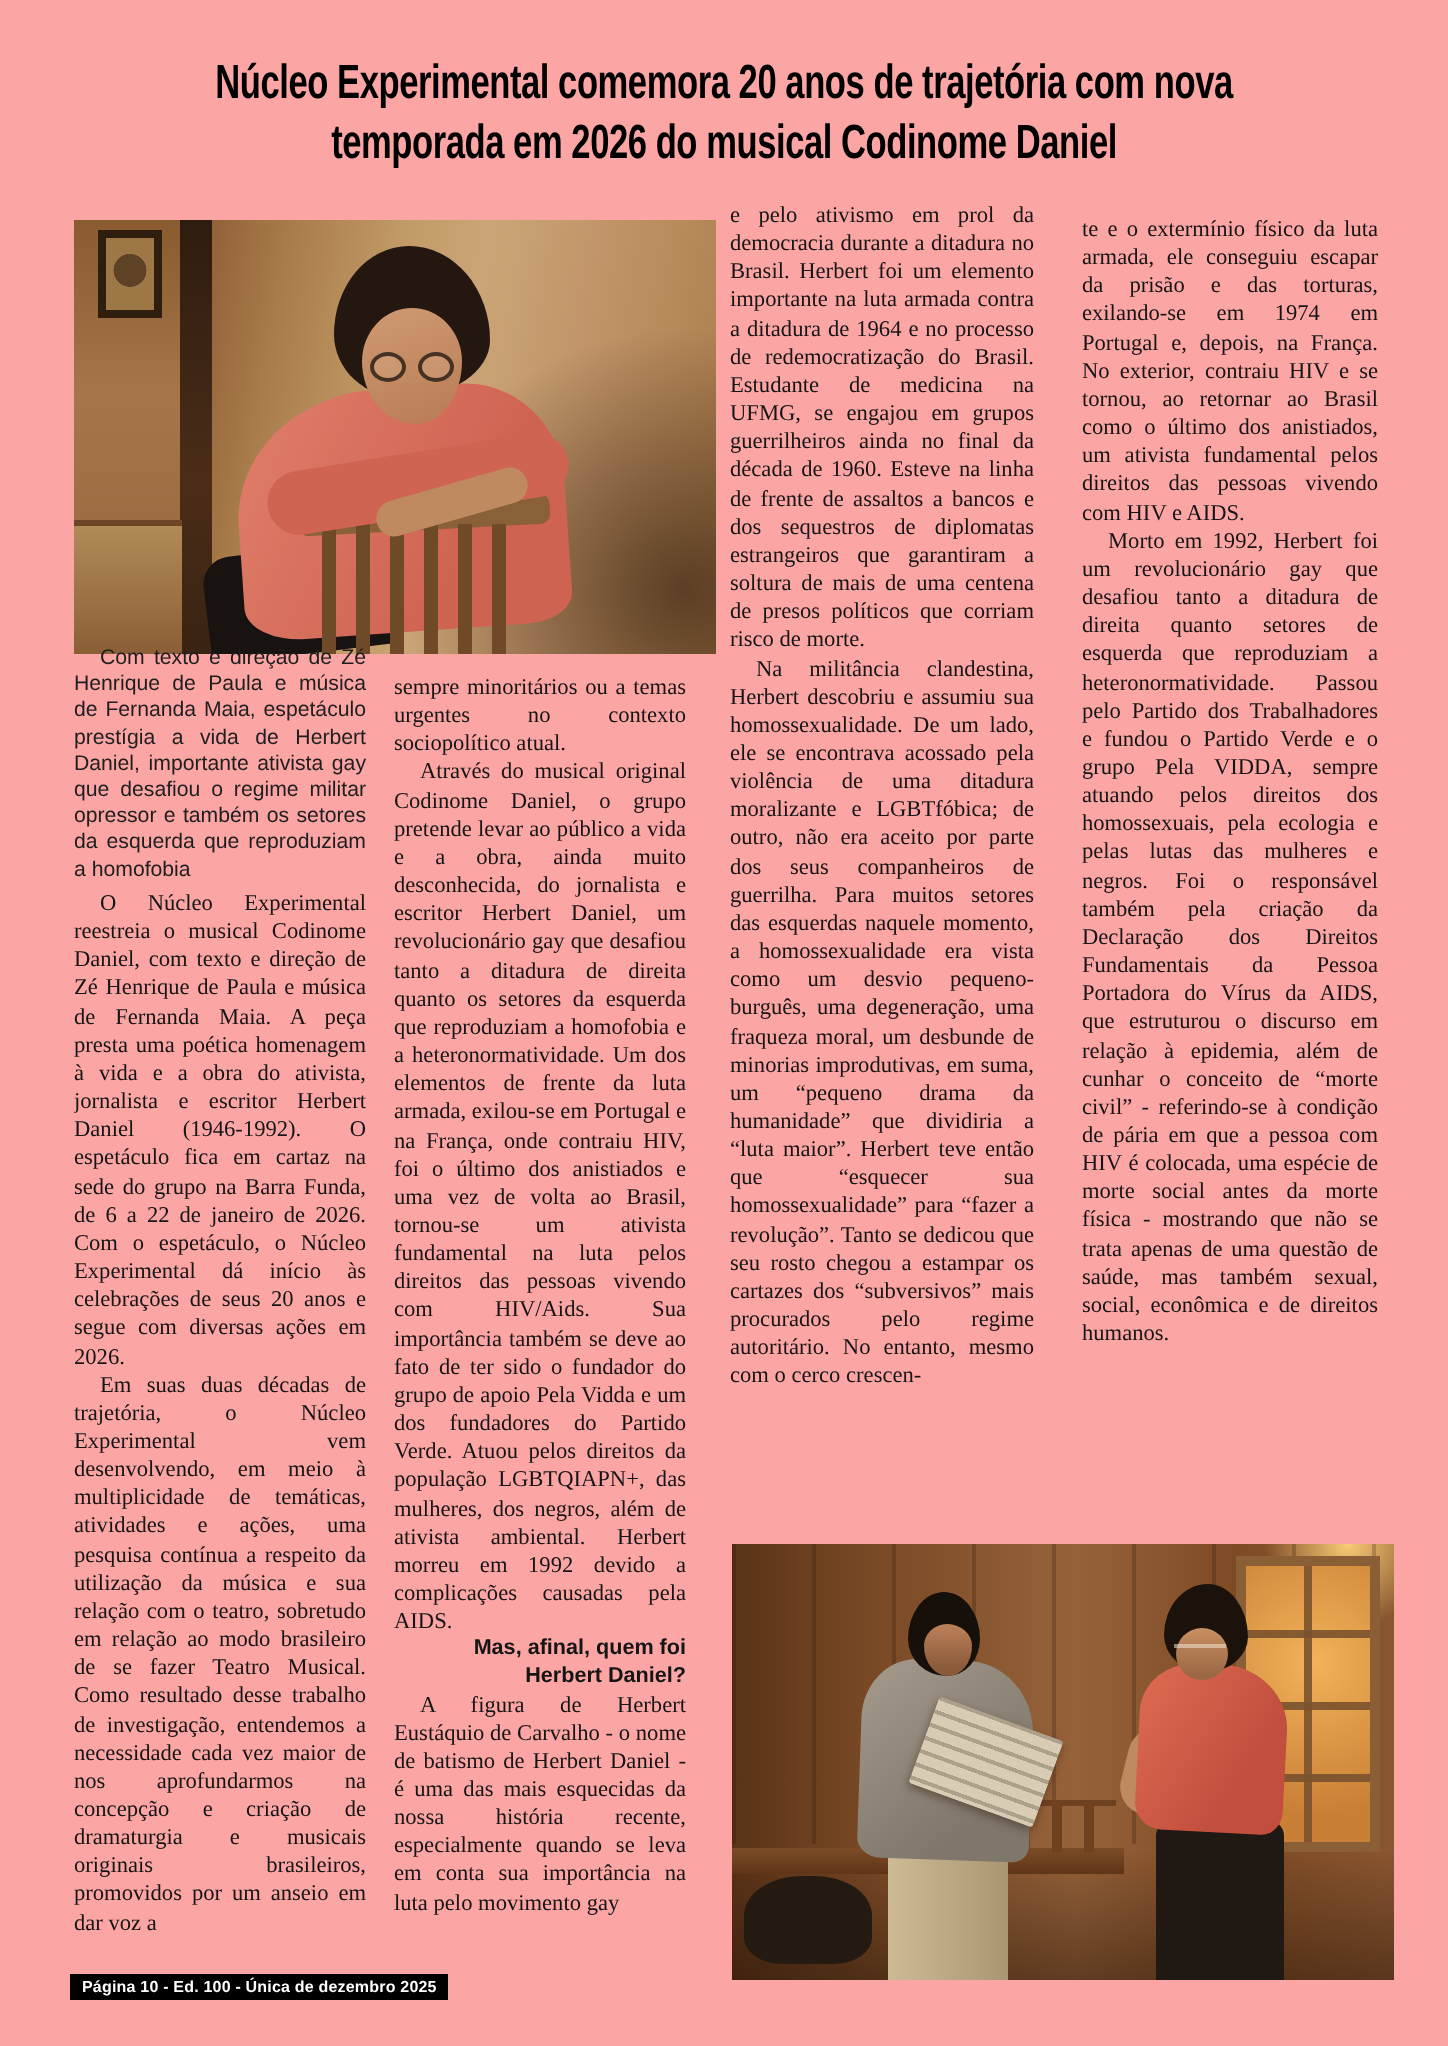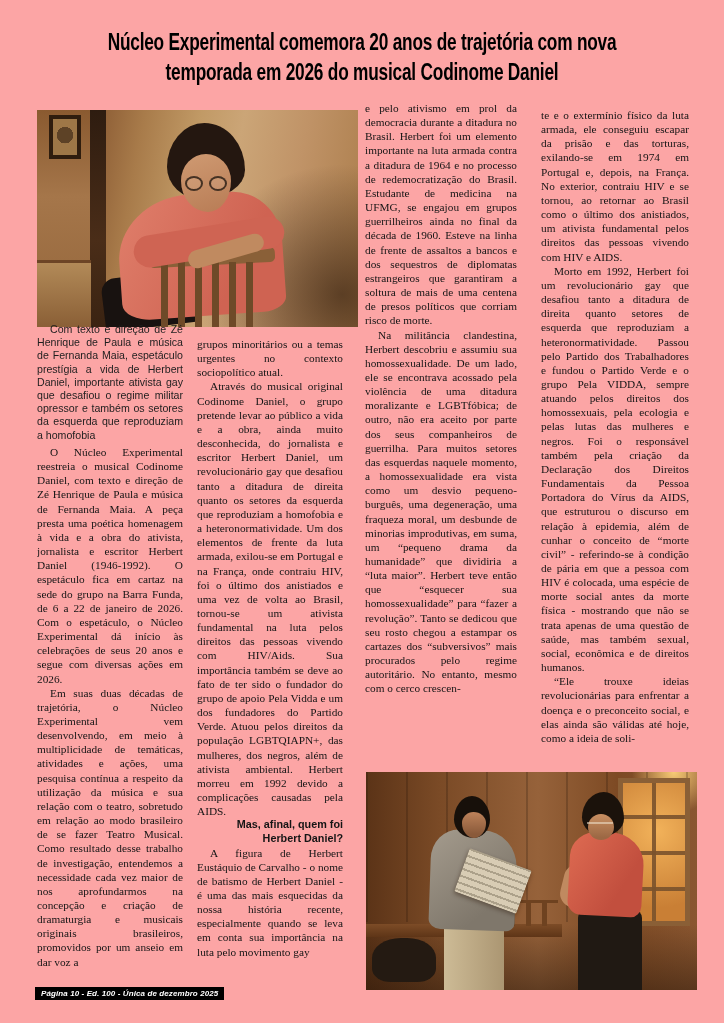--- a/index.html
+++ b/index.html
@@ -128,21 +128,21 @@
   .col4 { left:541px; top:108px; width:148px; height:662px; }
   .subhead {
     font-family:"Liberation Sans", sans-serif; font-weight:700;
     font-size:10.8px; line-height:13.6px; text-indent:13px; text-align:right;
   }
   
   .footer-badge {
     position:absolute; left:35px; top:987px; height:13px;
     background:#000; color:#fff; display:flex; align-items:center;
     padding:0 6px; font-family:"Liberation Sans", sans-serif;
-    font-style:italic; font-weight:700; font-size:8px; letter-spacing:0.1px;
+    font-weight:700; font-size:8px; letter-spacing:0.1px;
     white-space:nowrap;
   }
 </style>
 </head>
 <body>
 
 <div class="page">
 
   <h1 class="headline">
     <span>Núcleo Experimental comemora 20 anos de trajetória com nova</span>
@@ -169,35 +169,34 @@
   <figcaption class="caption">
     <p>Com texto e direção de Zé Henrique de Paula e música de Fernanda Maia, espetáculo prestígia a vida de Herbert Daniel, importante ativista gay que desafiou o regime militar opressor e também os setores da esquerda que reproduziam a homofobia</p>
   </figcaption>
 
   <div class="colblock col1">
     <p>O Núcleo Experimental reestreia o musical Codinome Daniel, com texto e direção de Zé Henrique de Paula e música de Fernanda Maia. A peça presta uma poética homenagem à vida e a obra do ativista, jornalista e escritor Herbert Daniel (1946-1992). O espetáculo fica em cartaz na sede do grupo na Barra Funda, de 6 a 22 de janeiro de 2026. Com o espetáculo, o Núcleo Experimental dá início às celebrações de seus 20 anos e segue com diversas ações em 2026.</p>
     <p>Em suas duas décadas de trajetória, o Núcleo Experimental vem desenvolvendo, em meio à multiplicidade de temáticas, atividades e ações, uma pesquisa contínua a respeito da utilização da música e sua relação com o teatro, sobretudo em relação ao modo brasileiro de se fazer Teatro Musical. Como resultado desse trabalho de investigação, entendemos a necessidade cada vez maior de nos aprofundarmos na concepção e criação de dramaturgia e musicais originais brasileiros, promovidos por um anseio em dar voz a</p>
   </div>
 
   <div class="colblock col2">
-    <p class="cont">grupos minoritários ou a temas urgentes no contexto sociopolítico atual.</p>
+    <p class="cont">sempre minoritários ou a temas urgentes no contexto sociopolítico atual.</p>
     <p>Através do musical original Codinome Daniel, o grupo pretende levar ao público a vida e a obra, ainda muito desconhecida, do jornalista e escritor Herbert Daniel, um revolucionário gay que desafiou tanto a ditadura de direita quanto os setores da esquerda que reproduziam a homofobia e a heteronormatividade. Um dos elementos de frente da luta armada, exilou-se em Portugal e na França, onde contraiu HIV, foi o último dos anistiados e uma vez de volta ao Brasil, tornou-se um ativista fundamental na luta pelos direitos das pessoas vivendo com HIV/Aids. Sua importância também se deve ao fato de ter sido o fundador do grupo de apoio Pela Vidda e um dos fundadores do Partido Verde. Atuou pelos direitos da população LGBTQIAPN+, das mulheres, dos negros, além de ativista ambiental. Herbert morreu em 1992 devido a complicações causadas pela AIDS.</p>
     <p class="subhead">Mas, afinal, quem foi Herbert Daniel?</p>
     <p>A figura de Herbert Eustáquio de Carvalho - o nome de batismo de Herbert Daniel - é uma das mais esquecidas da nossa história recente, especialmente quando se leva em conta sua importância na luta pelo movimento gay</p>
   </div>
 
   <div class="colblock col3">
     <p class="cont">e pelo ativismo em prol da democracia durante a ditadura no Brasil. Herbert foi um elemento importante na luta armada contra a ditadura de 1964 e no processo de redemocratização do Brasil. Estudante de medicina na UFMG, se engajou em grupos guerrilheiros ainda no final da década de 1960. Esteve na linha de frente de assaltos a bancos e dos sequestros de diplomatas estrangeiros que garantiram a soltura de mais de uma centena de presos políticos que corriam risco de morte.</p>
     <p>Na militância clandestina, Herbert descobriu e assumiu sua homossexualidade. De um lado, ele se encontrava acossado pela violência de uma ditadura moralizante e LGBTfóbica; de outro, não era aceito por parte dos seus companheiros de guerrilha. Para muitos setores das esquerdas naquele momento, a homossexualidade era vista como um desvio pequeno-burguês, uma degeneração, uma fraqueza moral, um desbunde de minorias improdutivas, em suma, um “pequeno drama da humanidade” que dividiria a “luta maior”. Herbert teve então que “esquecer sua homossexualidade” para “fazer a revolução”. Tanto se dedicou que seu rosto chegou a estampar os cartazes dos “subversivos” mais procurados pelo regime autoritário. No entanto, mesmo com o cerco crescen-</p>
   </div>
 
   <div class="colblock col4">
     <p class="cont">te e o extermínio físico da luta armada, ele conseguiu escapar da prisão e das torturas, exilando-se em 1974 em Portugal e, depois, na França. No exterior, contraiu HIV e se tornou, ao retornar ao Brasil como o último dos anistiados, um ativista fundamental pelos direitos das pessoas vivendo com HIV e AIDS.</p>
     <p>Morto em 1992, Herbert foi um revolucionário gay que desafiou tanto a ditadura de direita quanto setores de esquerda que reproduziam a heteronormatividade. Passou pelo Partido dos Trabalhadores e fundou o Partido Verde e o grupo Pela VIDDA, sempre atuando pelos direitos dos homossexuais, pela ecologia e pelas lutas das mulheres e negros. Foi o responsável também pela criação da Declaração dos Direitos Fundamentais da Pessoa Portadora do Vírus da AIDS, que estruturou o discurso em relação à epidemia, além de cunhar o conceito de “morte civil” - referindo-se à condição de pária em que a pessoa com HIV é colocada, uma espécie de morte social antes da morte física - mostrando que não se trata apenas de uma questão de saúde, mas também sexual, social, econômica e de direitos humanos.</p>
-    <p>“Ele trouxe ideias revolucionárias para enfrentar a doença e o preconceito social, e elas ainda são válidas até hoje, como a ideia de soli-</p>
   </div>
 
   <div class="photo photo2" title="Cena do musical: ator de jaqueta cinza lê um jornal ao lado de ator de camiseta vermelha e óculos, em cenário de madeira com janela iluminada e mesa com cadeiras">
     <div class="p2-panels"></div>
     <div class="p2-window"></div>
     <div class="p2-table"></div>
     <div class="p2-chair"></div>
     <div class="p2-bag"></div>
     <div class="p2-m1-pants"></div>
     <div class="p2-m1-jacket"></div>

